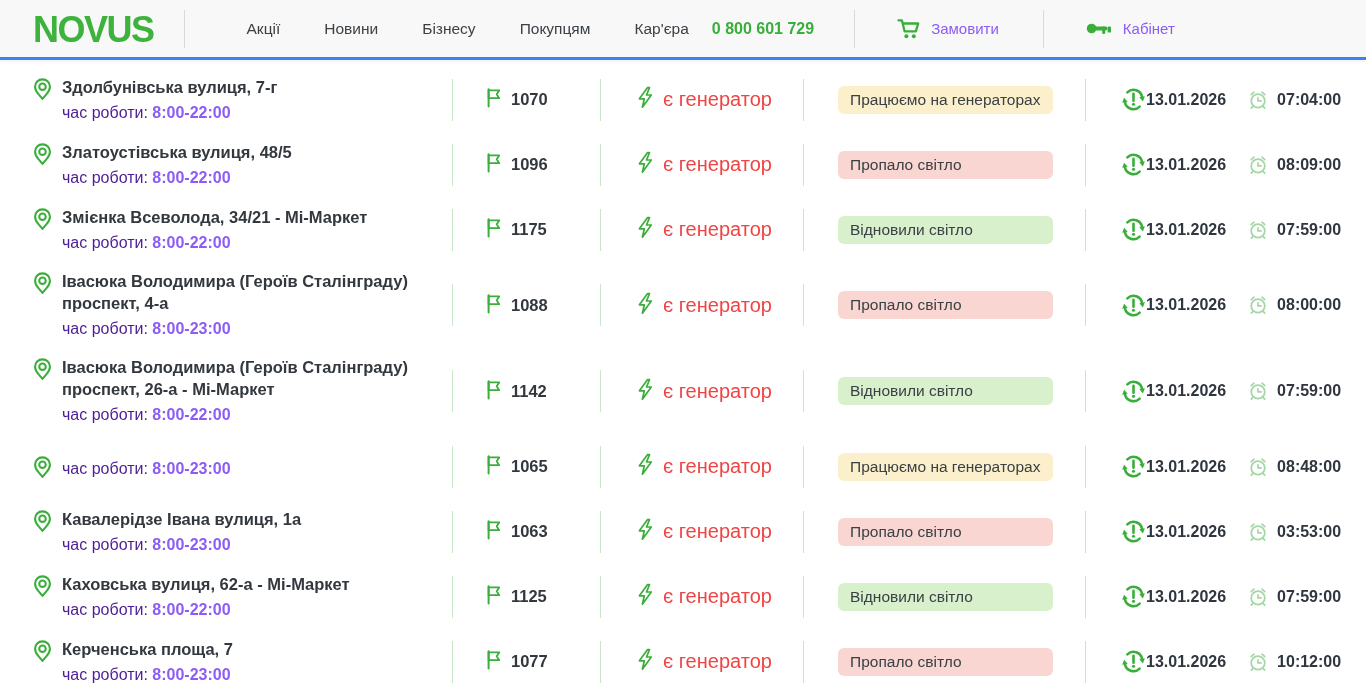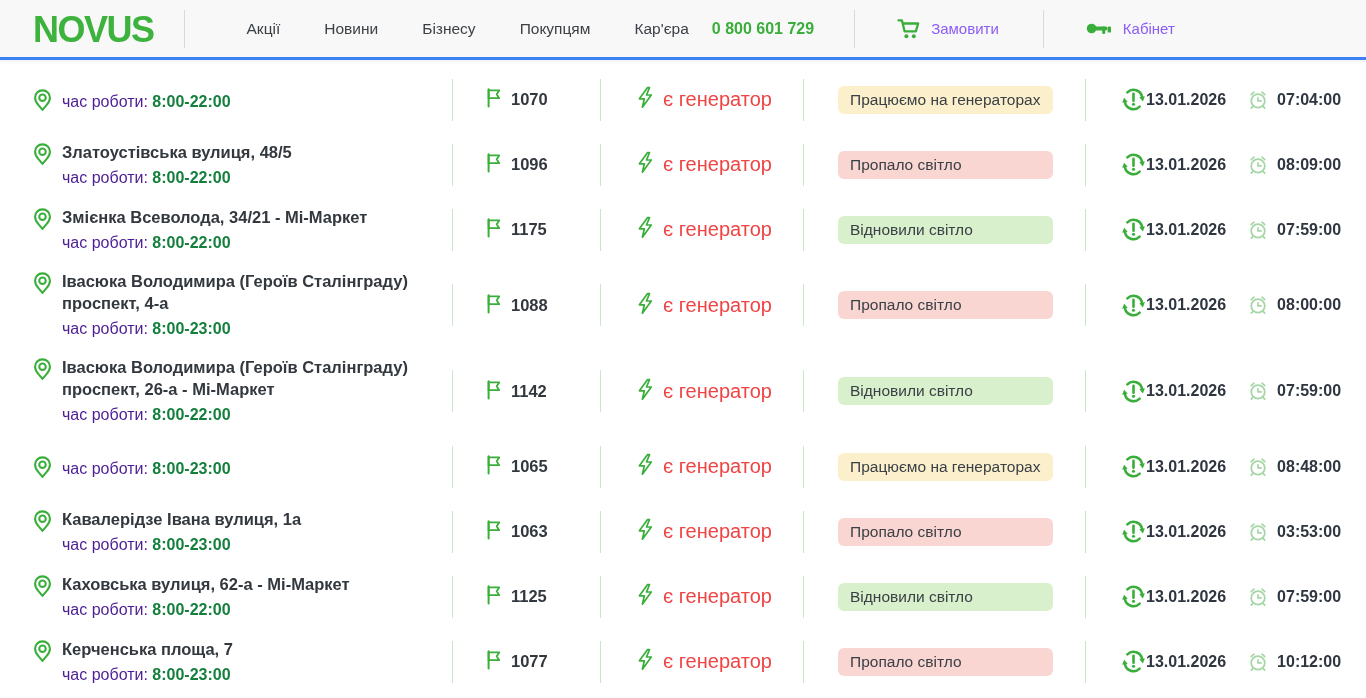--- a/index.html
+++ b/index.html
@@ -80,21 +80,21 @@
   .addr-text { padding-top: 0; }
   .addr-line {
     font-size: 16.5px;
     font-weight: 600;
     color: #32383e;
     line-height: 22px;
     max-width: 360px;
   }
   .hours-line { margin-top: 4px; font-size: 16px; line-height: 22px; white-space: nowrap; }
   .hours-label { color: #4c1d95; }
-  .hours-value { color: #15803d; font-weight: 700; }
+  .hours-value { color: #8b5cf6; font-weight: 700; }
 
   .col-div { width: 1px; height: 42px; background: #c9e6c9; flex: 0 0 auto; }
 
   .col-store {
     flex: 0 0 147px;
     display: flex; align-items: center;
     padding-left: 31px;
   }
   .col-store .num { font-size: 16.5px; font-weight: 700; color: #32383e; margin-left: 9px; }
 
@@ -183,20 +183,21 @@
 <main class="store-list">
   <div class="store-row">
     <div class="col-address">
       <span class="pin-wrap">
         <svg width="19" height="25" viewBox="0 0 24 30">
           <path d="M12 2.2c-5.4 0-9.4 4.1-9.4 9.2 0 3.5 2 6.7 4.3 9.4L12 26.8l5.1-6c2.3-2.7 4.3-5.9 4.3-9.4 0-5.1-4-9.2-9.4-9.2z" fill="none" stroke="#3aae3a" stroke-width="2.6" stroke-linejoin="round"></path>
           <circle cx="12" cy="11.4" r="4.1" fill="none" stroke="#3aae3a" stroke-width="2.6"></circle>
         </svg>
       </span>
       <div class="addr-text">
+        <div class="addr-line">Здолбунівська вулиця, 7-г</div>
         <div class="hours-line">
           <span class="hours-label">час роботи: </span>
           <span class="hours-value">8:00-22:00</span>
         </div>
       </div>
     </div>
     <div class="col-div"></div>
     <div class="col-store">
       <span>
         <svg width="18" height="21" viewBox="0 0 18 21">

